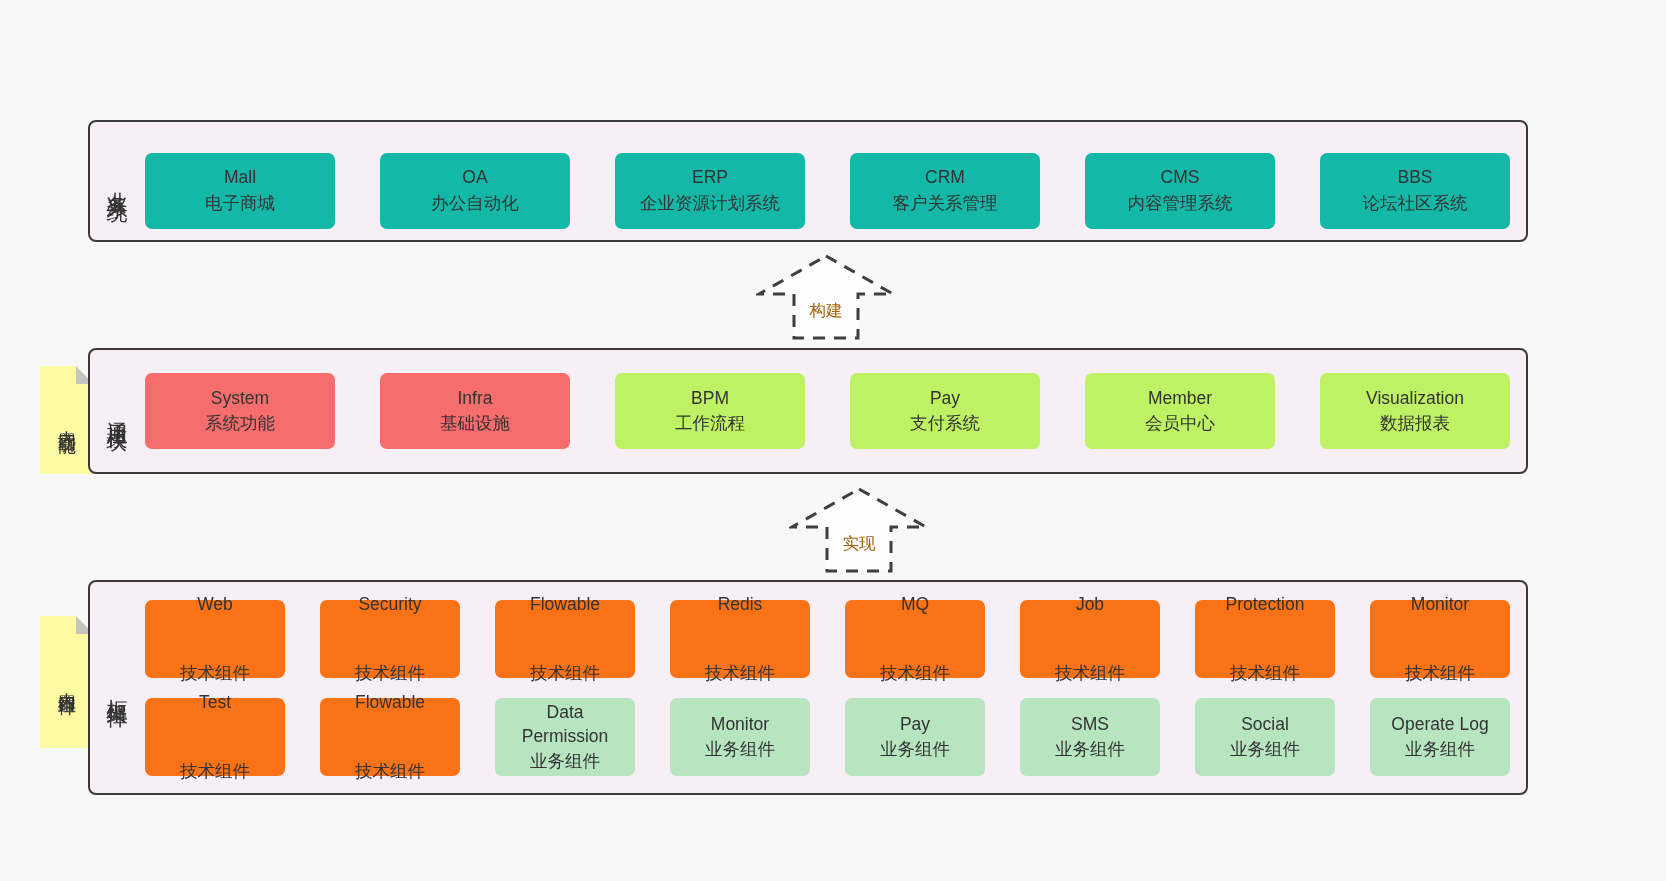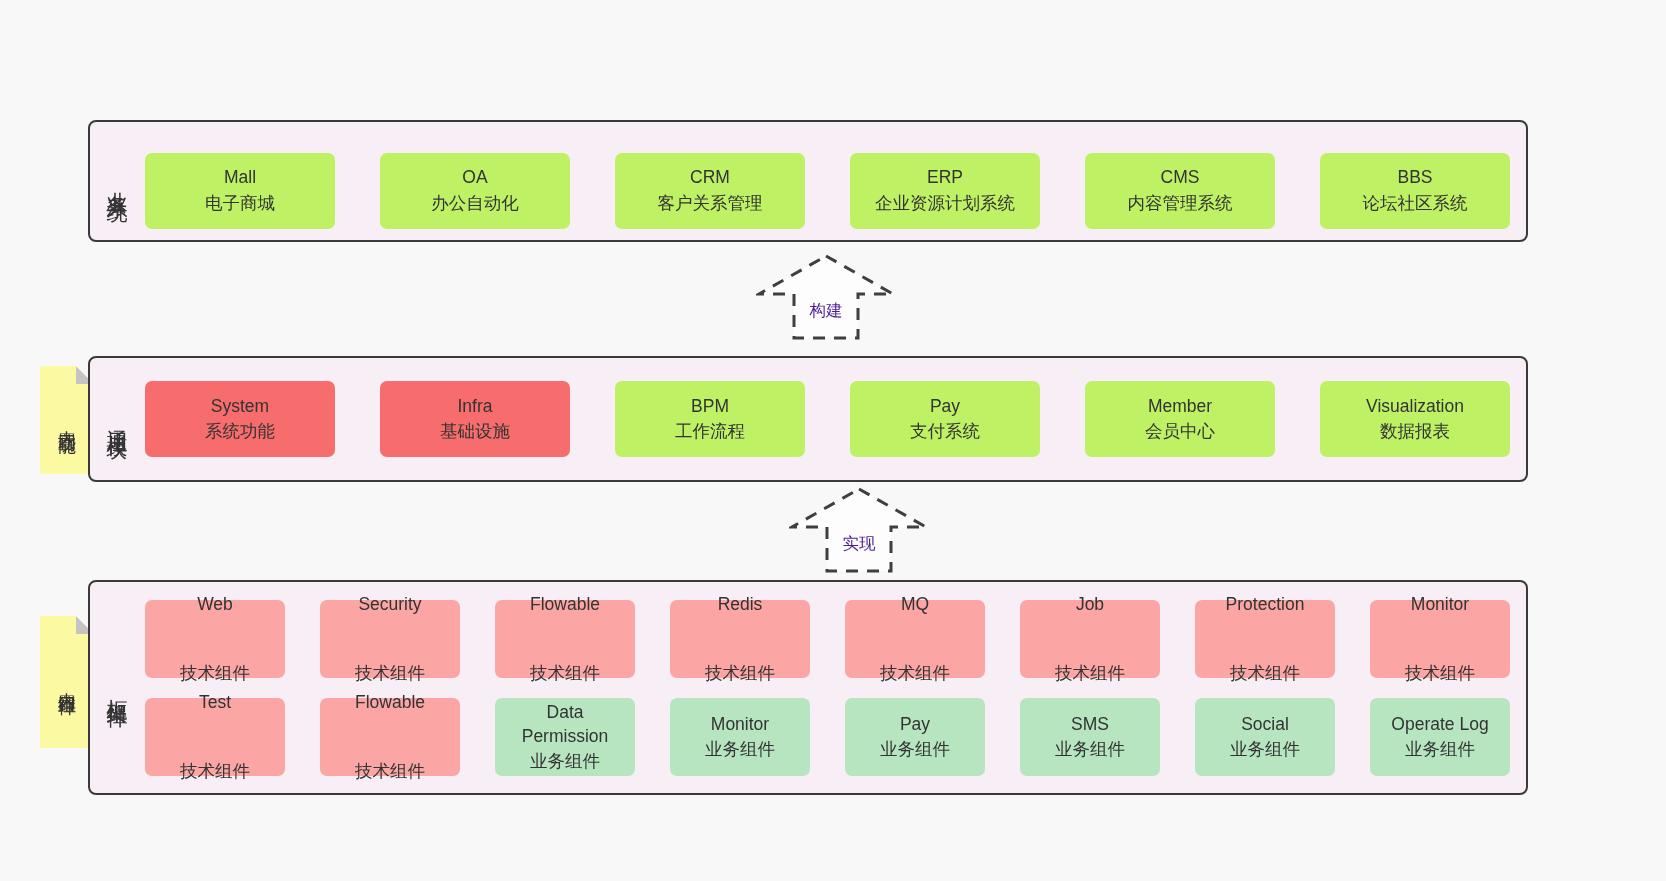--- a/index.html
+++ b/index.html
@@ -19,21 +19,21 @@
     left:88px;width:1440px;
     background:#f8eef6;
     border:2px solid #3a3a3a;
     border-radius:8px;
     box-sizing:border-box;
     display:flex;
     align-items:center;
     z-index:2;
   }
   .sec1{top:120px;height:122px;}
-  .sec2{top:356px;height:126px;}
+  .sec2{top:348px;height:126px;}
   .sec3{top:580px;height:215px;}
 
   .side-label{
     writing-mode:vertical-rl;
     text-orientation:upright;
     font-size:21px;
     letter-spacing:3px;
     margin:0 14px 0 13px;
     white-space:nowrap;
   }
@@ -49,24 +49,24 @@
     align-items:center;
     justify-content:center;
     text-align:center;
     font-size:17.5px;
     line-height:1.45;
     box-sizing:border-box;
     padding:4px 6px;
   }
   .box-lg{width:190px;height:76px;}
   .box-sm{width:140px;height:78px;line-height:1.38;}
-  .blue{background:#bef264;margin-top:19px;}
+  .blue{background:#14b8a6;margin-top:19px;}
   .red{background:#f76c6c;}
   .pink{background:#bef264;}
-  .green{background:#fca5a5;gap:45px;}
+  .green{background:#f97316;gap:45px;}
   .green-light{background:#b7e5c0;}
 
   
   .note{
     position:absolute;
     left:40px;width:54px;
     background:#fbf9a2;
     clip-path:polygon(0 0, calc(100% - 18px) 0, 100% 18px, 100% 100%, 0 100%);
     display:flex;align-items:center;justify-content:center;
     z-index:1;
@@ -86,21 +86,21 @@
 
   
   .arrow{
     position:absolute;width:140px;height:88px;z-index:3;
   }
   .arrow1{left:756px;top:253px;}
   .arrow2{left:789px;top:486px;}
   .arrow svg{position:absolute;left:0;top:0;}
   .arrow-label{
     position:absolute;left:0;right:0;top:46px;
-    text-align:center;font-size:16.5px;color:#4c1d95;
+    text-align:center;font-size:16.5px;color:#a16207;
   }
   .arrow-label span{background:#fdfdfd;padding:1px 3px;display:inline-block;}
 </style>
 </head>
 <body>
 
 <div class="stage">
 
   <div class="note note1">
     <svg class="note-fold" width="18" height="18" viewBox="0 0 18 18">
@@ -121,26 +121,26 @@
     <div class="boxes">
       <div class="box box-lg blue">
         <div>Mall</div>
         <div>电子商城</div>
       </div>
       <div class="box box-lg blue">
         <div>OA</div>
         <div>办公自动化</div>
       </div>
       <div class="box box-lg blue">
+        <div>ERP</div>
+        <div>企业资源计划系统</div>
+      </div>
+      <div class="box box-lg blue">
         <div>CRM</div>
         <div>客户关系管理</div>
-      </div>
-      <div class="box box-lg blue">
-        <div>ERP</div>
-        <div>企业资源计划系统</div>
       </div>
       <div class="box box-lg blue">
         <div>CMS</div>
         <div>内容管理系统</div>
       </div>
       <div class="box box-lg blue">
         <div>BBS</div>
         <div>论坛社区系统</div>
       </div>
     </div>

